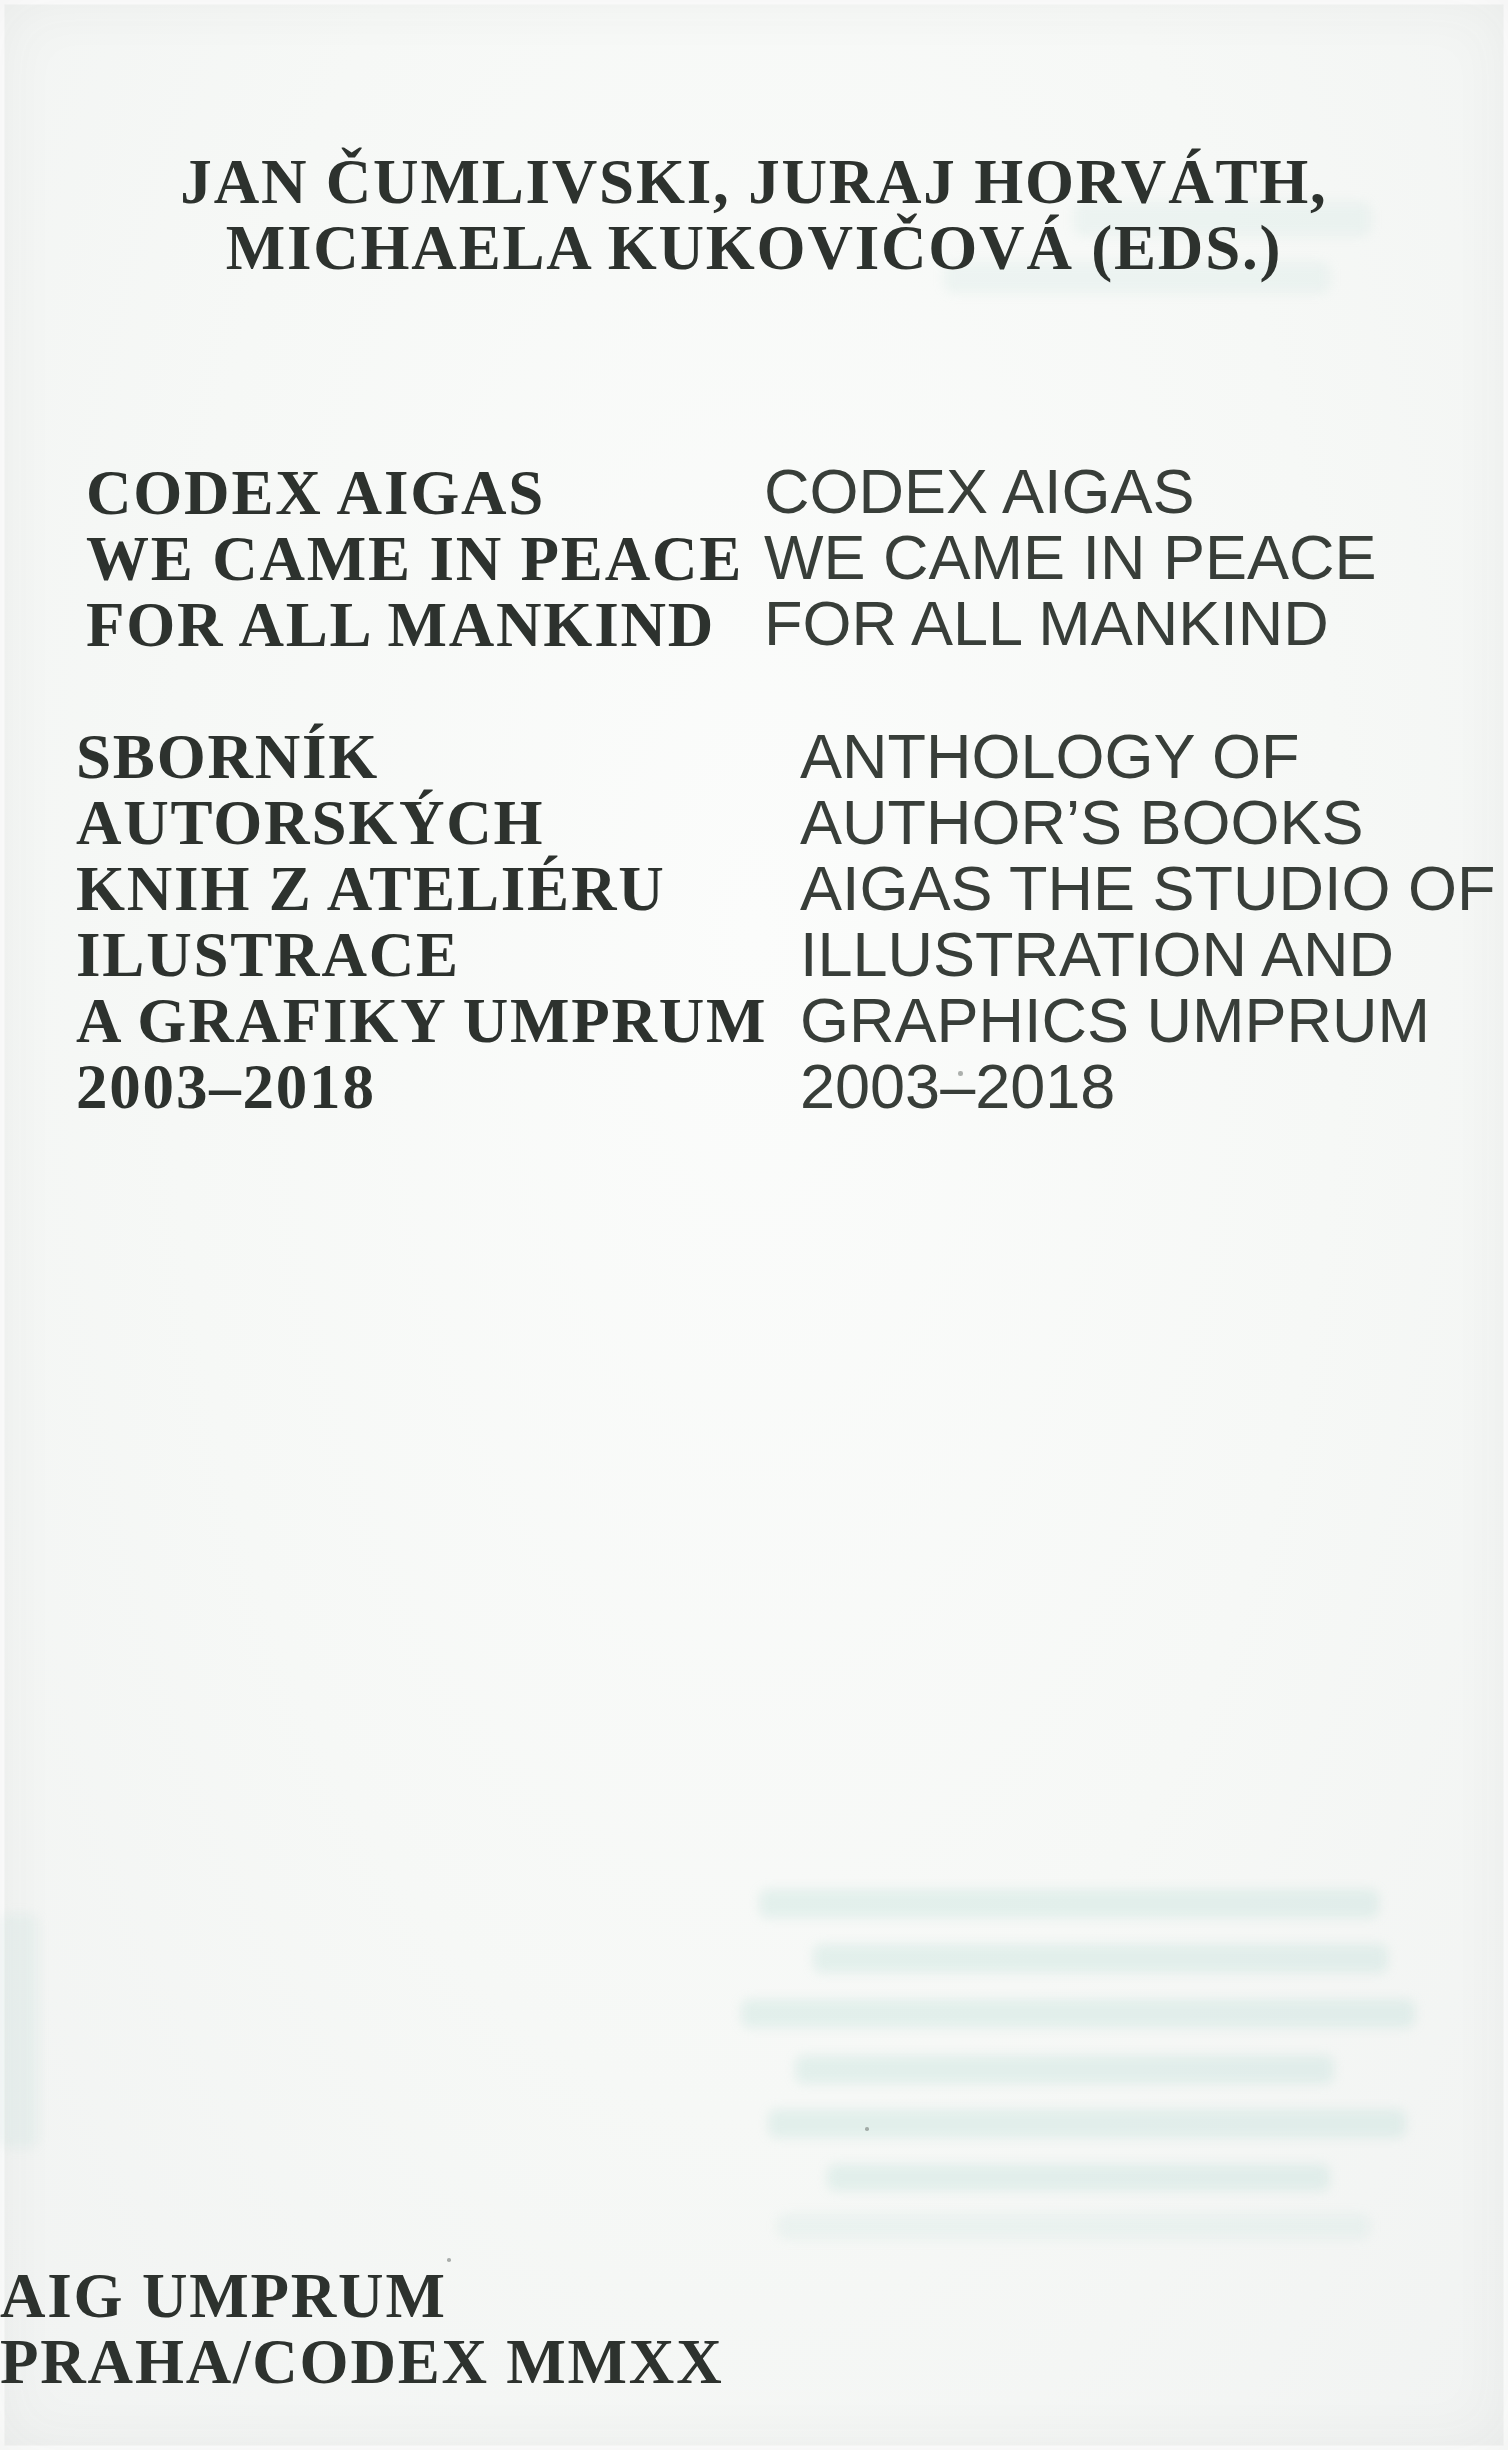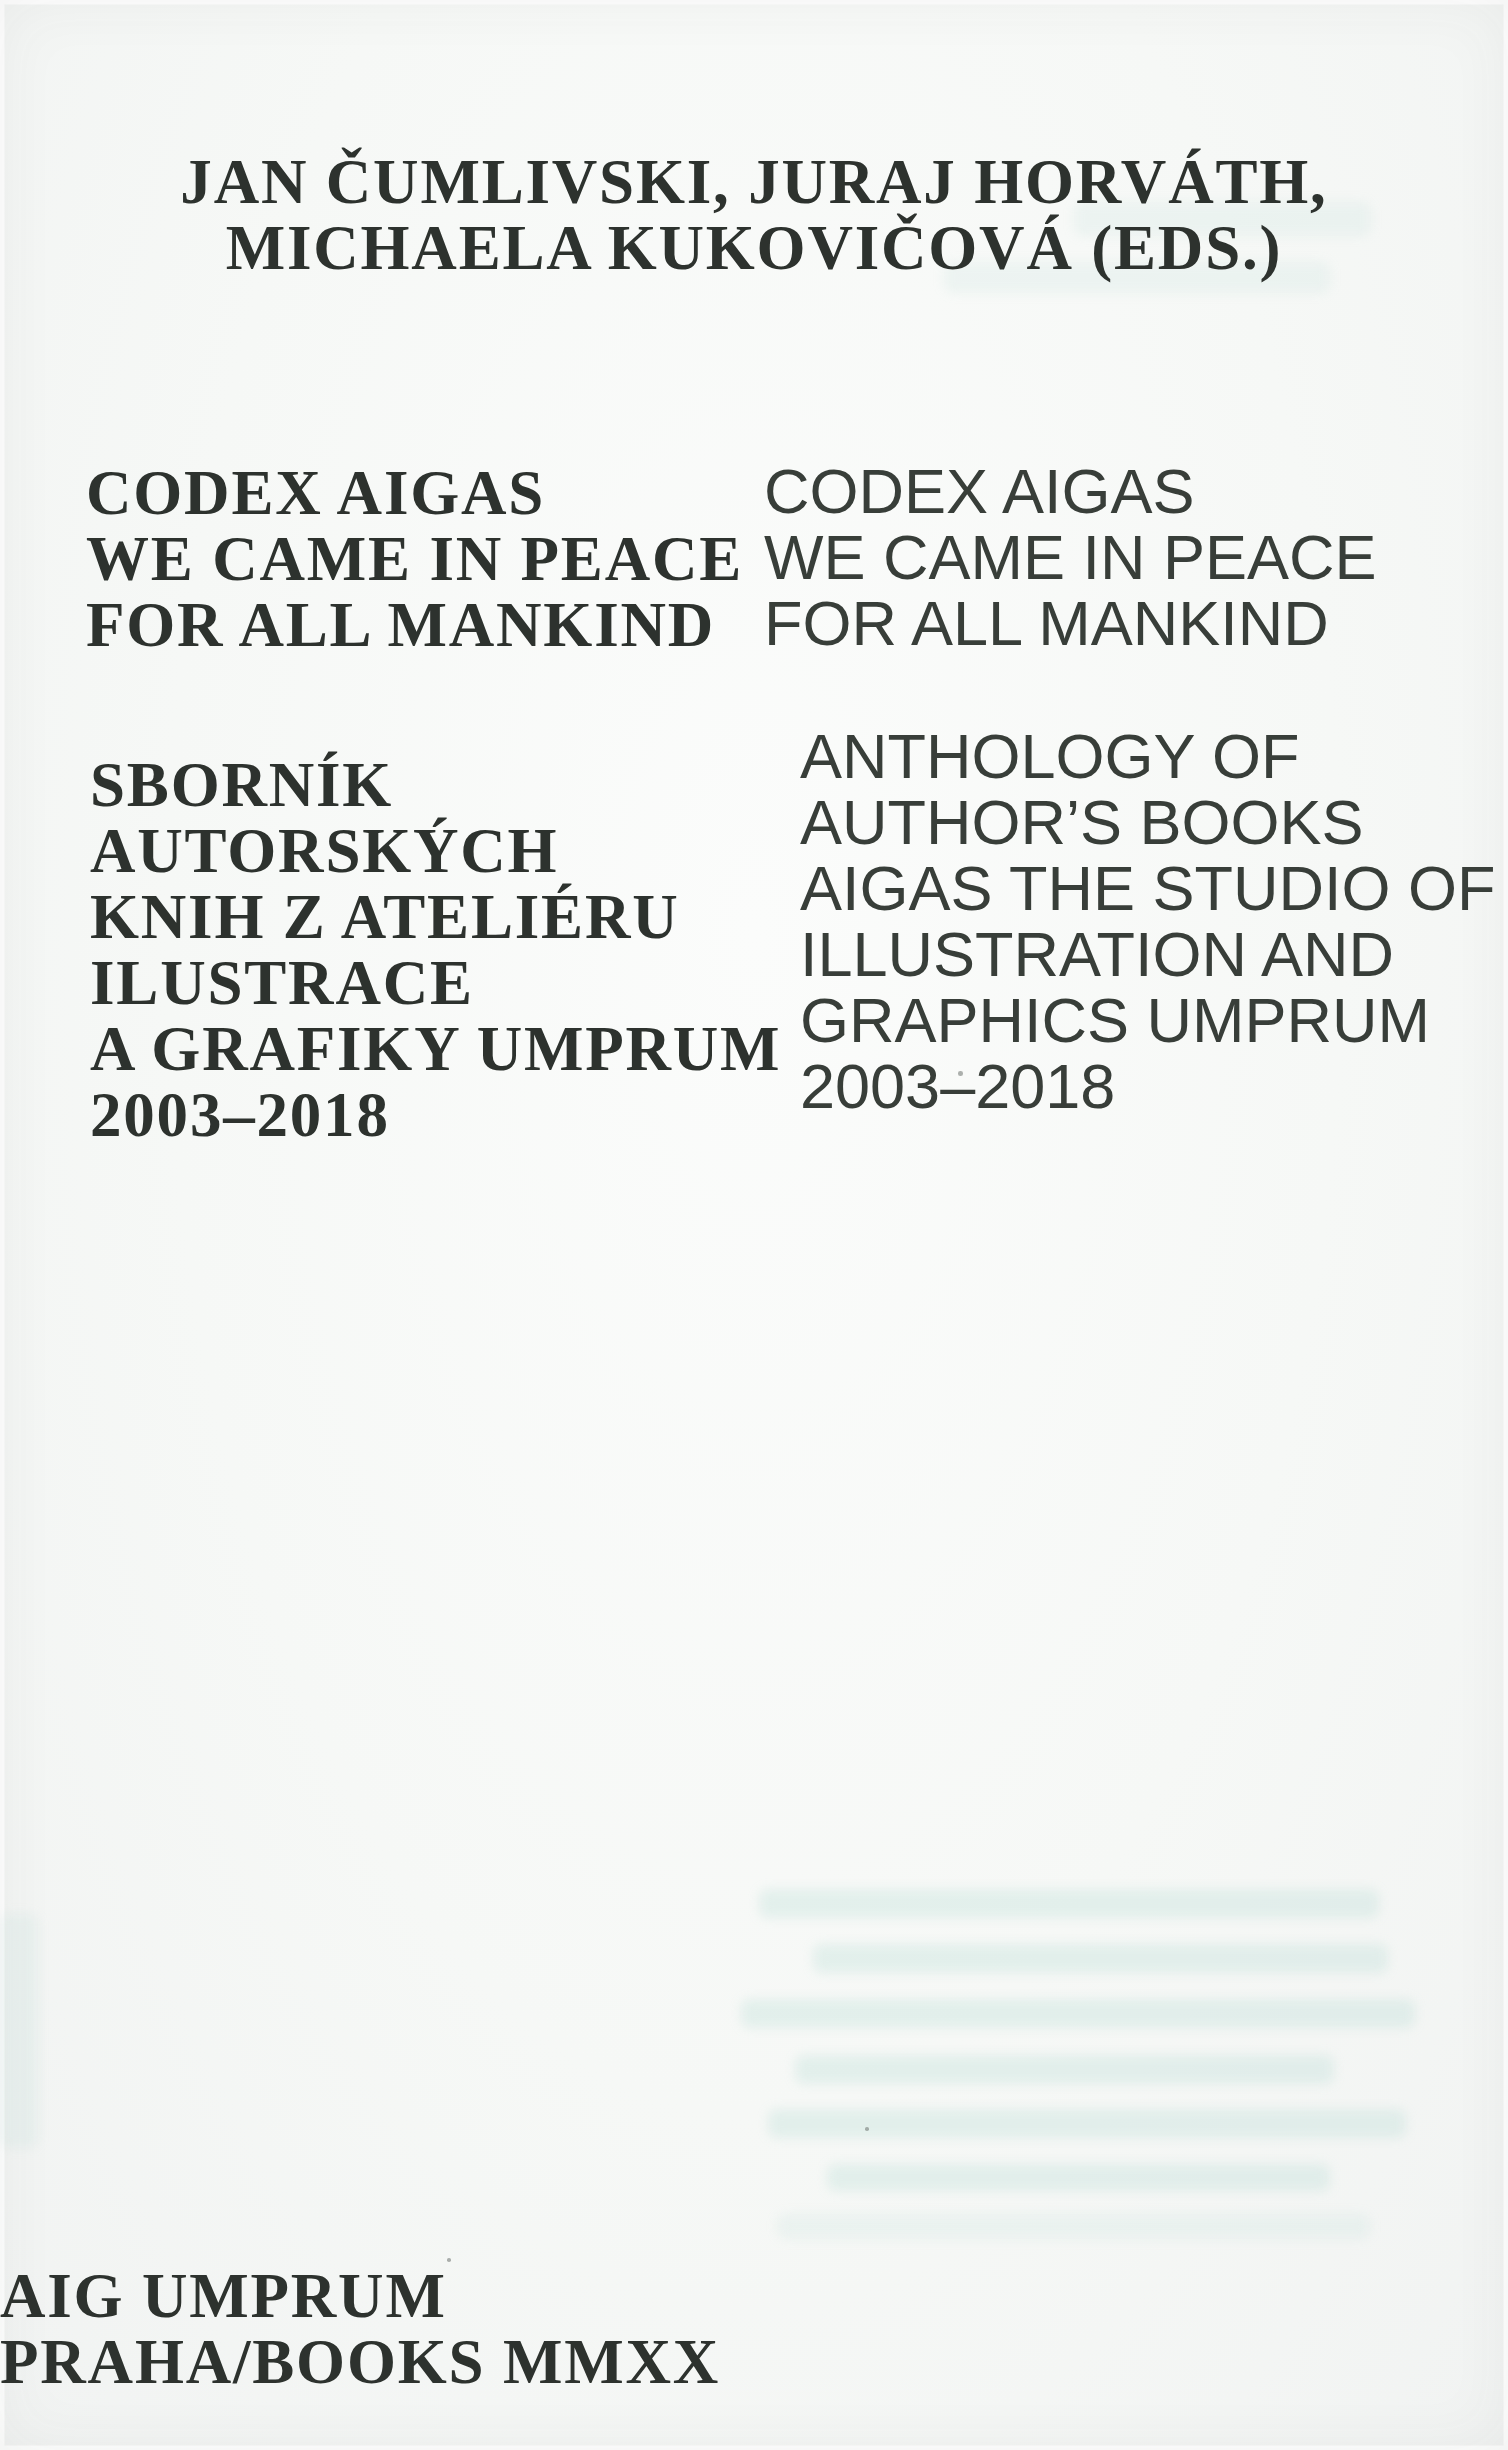--- a/index.html
+++ b/index.html
@@ -43,21 +43,21 @@
     color: #383e39;
   }
 
   .editors-block {
     top: 149px;
     left: 0;
     width: 100%;
     text-align: center;
   }
   .left-title-block  { left: 86px;  top: 460px; }
-  .left-sub-block    { left: 90px;  top: 724px; margin-top: 28px; }
+  .left-sub-block    { left: 76px;  top: 724px; }
   .right-title-block { left: 764px; top: 458px; }
   .right-sub-block   { left: 764px; top: 723px; margin-left: 36px; }
   .imprint-block {
     top: 2263px;
     left: 0;
     width: 100%;
   }
 
   
   .ghost {
@@ -126,17 +126,17 @@
     <div class="line">ANTHOLOGY OF</div>
     <div class="line">AUTHOR’S BOOKS</div>
     <div class="line">AIGAS THE STUDIO OF</div>
     <div class="line">ILLUSTRATION AND</div>
     <div class="line">GRAPHICS UMPRUM</div>
     <div class="line">2003–2018</div>
   </div>
 
   <div class="block serif imprint-block">
     <div class="line">AIG UMPRUM</div>
-    <div class="line">PRAHA/BOOKS MMXX</div>
+    <div class="line">PRAHA/CODEX MMXX</div>
   </div>
 
 </div>
 
 
 </body></html>

